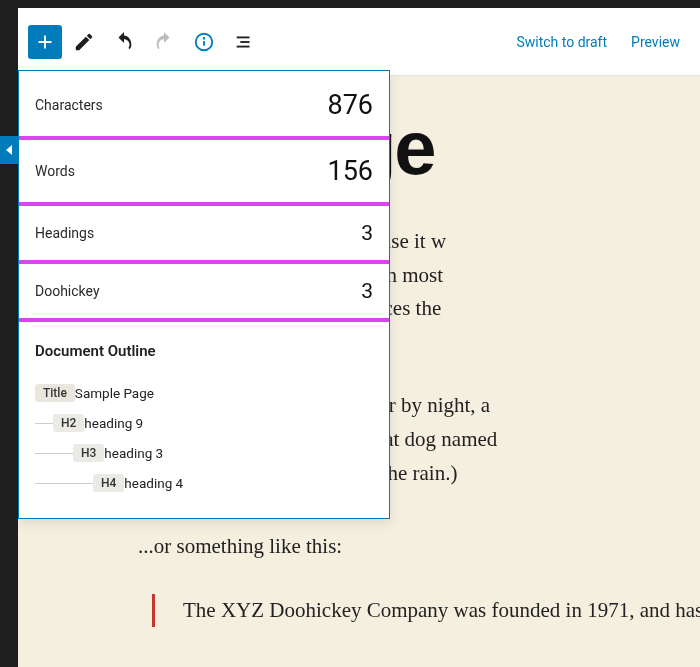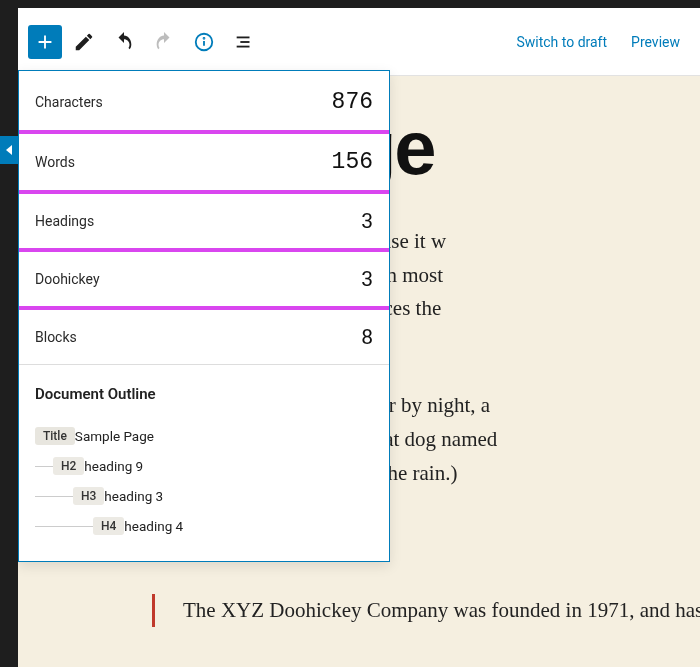--- a/index.html
+++ b/index.html
@@ -106,21 +106,21 @@
     border-bottom: 4px solid #d946ef;
     font-size: 14px;
     color: #2a2a2a;
   }
   .pop-row:first-child { padding-top: 18px; }
   .pop-row .val {
     font-size: 21px;
     font-weight: 400;
     color: #111;
   }
-  .pop-row.big .val { font-size: 23px; font-family: Liberation Mono, monospace; }
+  .pop-row.big .val { font-size: 27px; }
   .pop-section {
     padding: 20px 16px 20px;
   }
   .pop-heading {
     font-weight: 600;
     font-size: 15px;
     color: #222;
     margin-bottom: 18px;
   }
   .outline-item {
@@ -231,24 +231,20 @@
       <span class="val">156</span>
     </div>
     <div class="pop-row">
       <span>Headings</span>
       <span class="val">3</span>
     </div>
     <div class="pop-row">
       <span>Doohickey</span>
       <span class="val">3</span>
     </div>
-    <div class="pop-row" style="border-bottom:1px solid #ddd;">
-      <span>Blocks</span>
-      <span class="val">8</span>
-    </div>
     <div class="pop-section">
       <div class="pop-heading">Document Outline</div>
 
       <div class="outline-item title">
         <span class="badge">Title</span>
         <span>Sample Page</span>
       </div>
       <div class="outline-item">
         <span class="dash" style="--dw:18px"></span>
         <span class="badge">H2</span>

